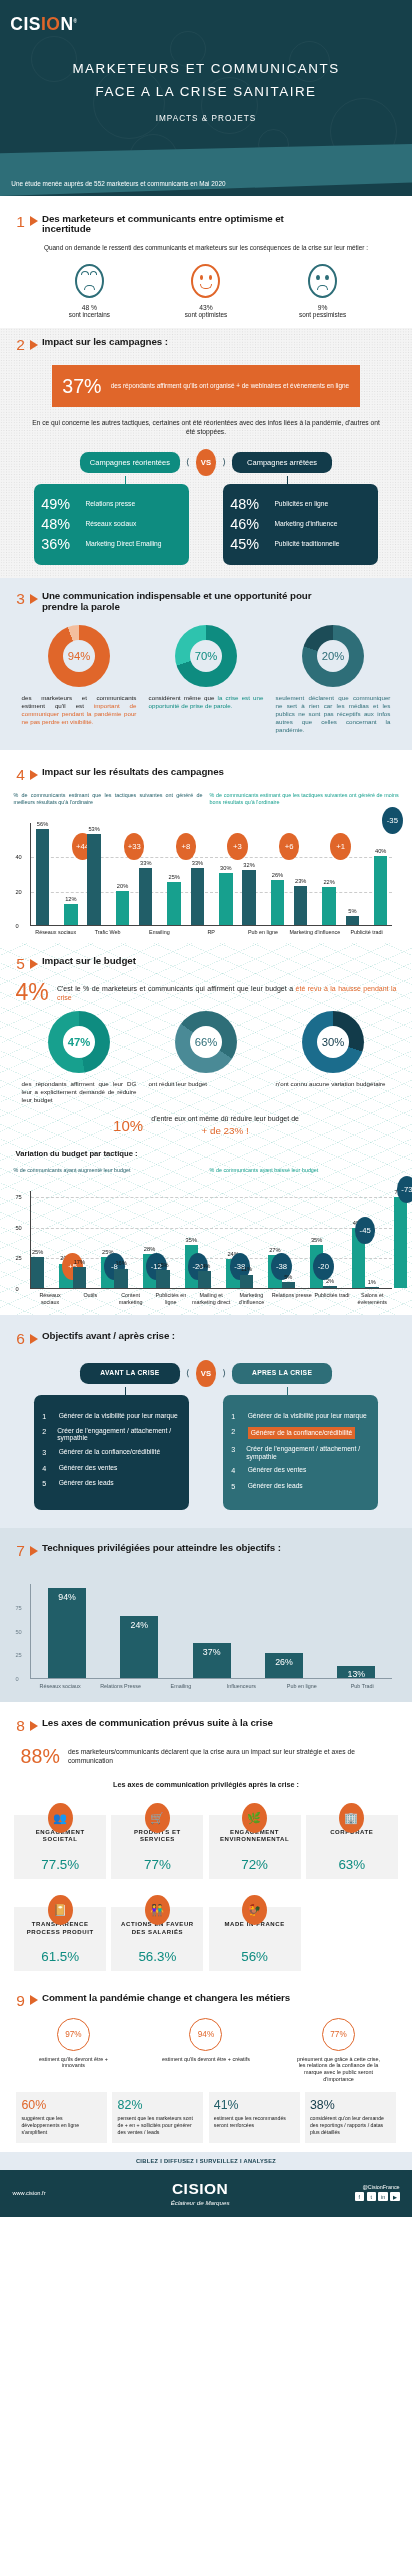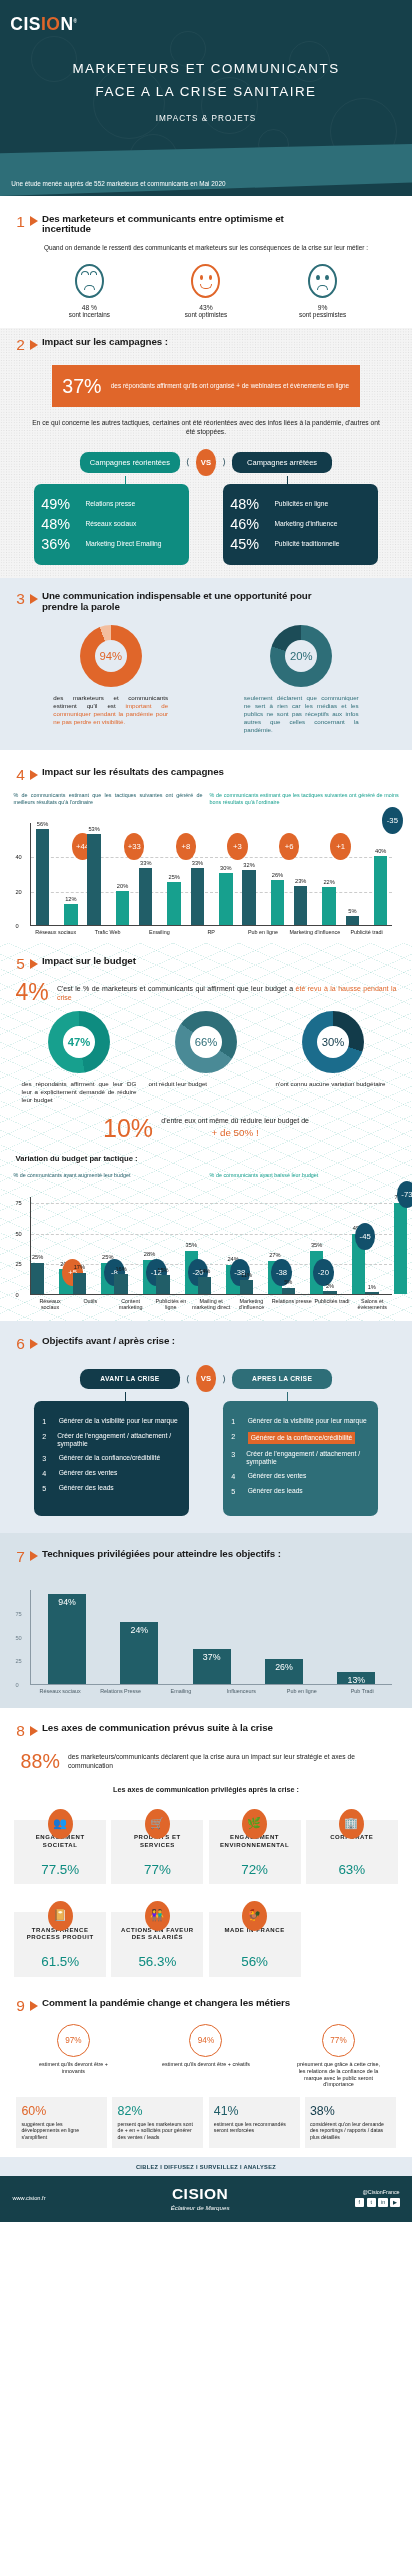--- a/index.html
+++ b/index.html
@@ -93,21 +93,21 @@
   
   .gridbg { background:#fff; background-image:
       repeating-linear-gradient(24deg, rgba(23,160,142,.16) 0 0.5px, transparent 0.5px 13.4px),
       repeating-linear-gradient(-24deg, rgba(23,160,142,.16) 0 0.5px, transparent 0.5px 13.4px);
       padding:13.4px 0 10.3px;}
   .big4 { display:flex; align-items:flex-start; padding:10.3px 15.5px 0; gap:8.2px;}
   .big4 .n { font-size:23px; color:#E0662A; font-weight:300; line-height:.9;}
   .big4 .t { font-size:7px; line-height:1.35; text-align:justify; padding-top:2.1px;}
   .big4 .t em { font-style:normal; color:#E0662A;}
   .ten { display:flex; align-items:center; justify-content:center; gap:8.2px; padding:9.3px 20.6px 2.1px;}
-  .ten .n { font-size:25px; color:#E0662A; font-weight:300;}
+  .ten .n { font-size:15px; color:#E0662A; font-weight:300;}
   .ten .t { font-size:7px; text-align:center; line-height:1.4;}
   .ten .t b { color:#E0662A; font-weight:normal; font-size:9.8px;}
   .subhead { font-size:7.7px; font-weight:bold; padding:9.3px 15.5px 0;}
 
   
   .p88 { display:flex; gap:8.2px; padding:13.4px 20.6px 0; align-items:flex-start;}
   .p88 .n { font-size:19.6px; color:#E0662A; font-weight:300; line-height:1;}
   .p88 .t { font-size:6.7px; line-height:1.35;}
   .axes-title { text-align:center; font-weight:bold; font-size:7.2px; padding:13.4px 0 3.1px;}
   .tiles { display:flex; justify-content:center; gap:5.2px; padding:9.3px 9.3px 0;}
@@ -269,20 +269,26 @@
       <div class="sec-title">Une communication indispensable et une opportunité pour prendre la parole</div>
     </div>
     <div class="donuts">
       <div class="donut-col">
         <div class="donut" style="background:conic-gradient(#E0662A 0 94%, #F3BE9E 94% 100%);">
           <div class="hole" style="color:#E0662A;">94%</div>
         </div>
         <div class="dtxt"><span>des marketeurs et communicants estiment qu'il est </span><span style="color:#E0662A">important de communiquer pendant la pandémie pour ne pas perdre en visibilité.</span></div>
       </div>
       <div class="donut-col">
+        <div class="donut" style="background:conic-gradient(#0E8C80 0 70%, #2EC3AE 70% 100%);">
+          <div class="hole" style="color:#0E8C80;">70%</div>
+        </div>
+        <div class="dtxt"><span>considèrent même que </span><span style="color:#0E8C80">la crise est une opportunité de prise de parole.</span></div>
+      </div>
+      <div class="donut-col">
         <div class="donut" style="background:conic-gradient(#2E6E78 0 80%, #1C4C57 80% 100%);">
           <div class="hole" style="color:#2E6E78;">20%</div>
         </div>
         <div class="dtxt" style="color:#2E6E78">seulement déclarent que communiquer ne sert à rien car les médias et les publics ne sont pas réceptifs aux infos autres que celles concernant la pandémie.</div>
       </div>
     </div>
   </div>
 
   <div style="padding:17.5px 0 7.2px;">
     <div class="sec-head">
@@ -404,21 +410,21 @@
       </div>
       <div class="donut-col">
         <div class="donut" style="background:conic-gradient(#123B4A 0 30%, #1B6C8C 30% 100%);">
           <div class="hole" style="background:#fff;color:#123B4A;">30%</div>
         </div>
         <div class="dtxt">n'ont connu aucune variation budgétaire</div>
       </div>
     </div>
     <div class="ten">
       <div class="n">10%</div>
-      <div class="t"><span>d'entre eux ont même dû réduire leur budget de</span><br><b>+ de 50% !</b></div>
+      <div class="t"><span>d'entre eux ont même dû réduire leur budget de</span><br><b>+ de 23% !</b></div>
     </div>
 
     <div class="subhead">Variation du budget par tactique :</div>
     <div class="legend2" style="margin-top:9.3px;">
       <div style="color:#215E68">% de communicants ayant augmenté leur budget</div>
       <div style="color:#17A08E">% de communicants ayant baissé leur budget</div>
     </div>
     <div class="chart-wrap">
       <div class="axis" id="ax5" style="height:98px;">
           <div class="ytick" style="top: 98px;">0</div>

